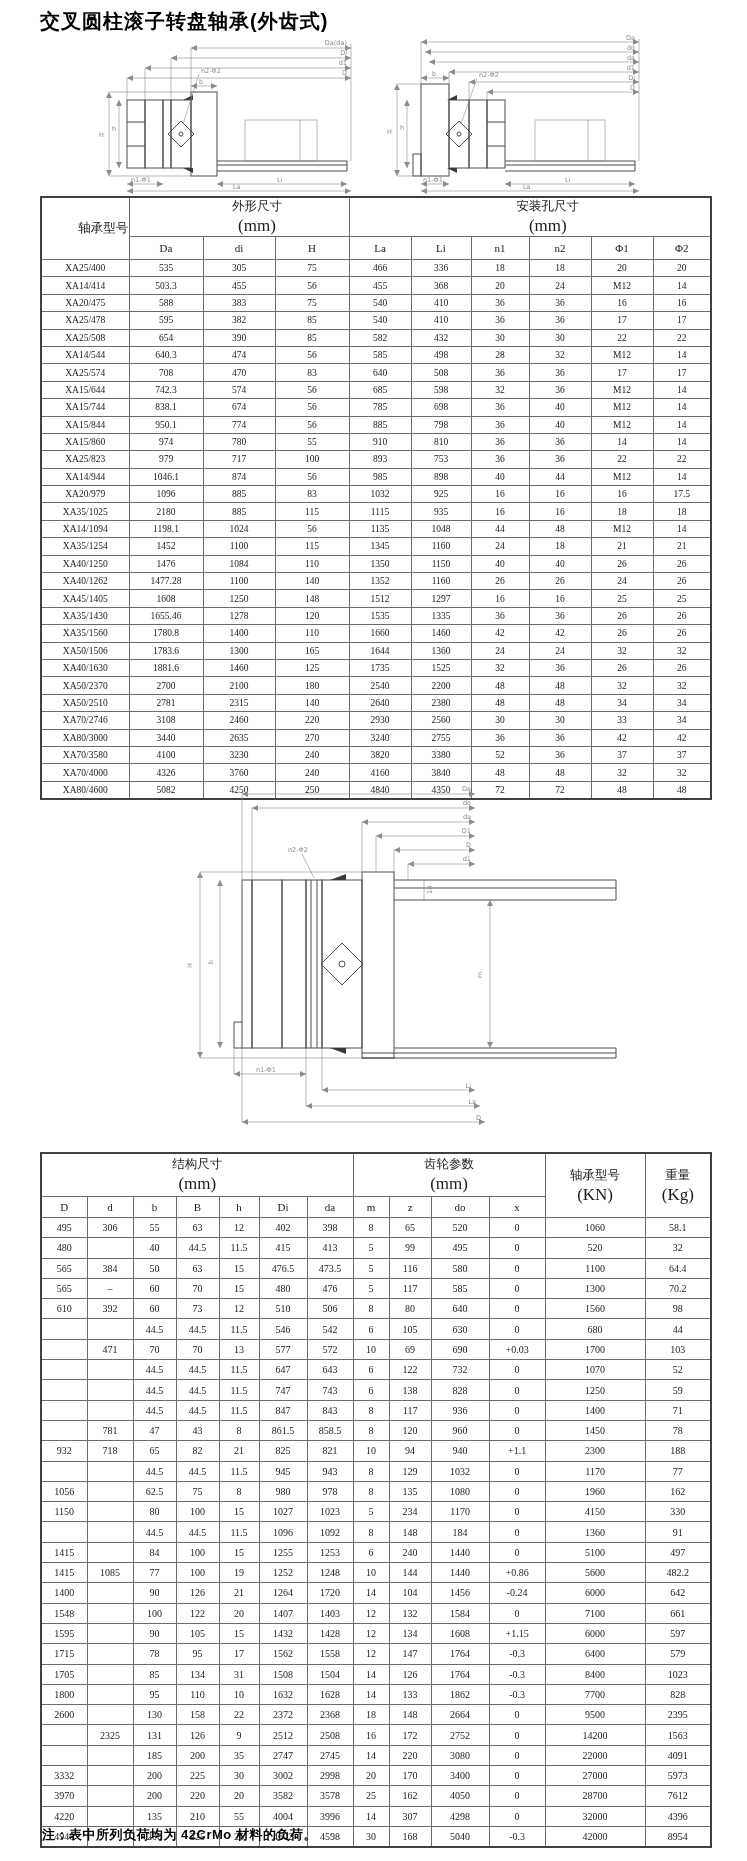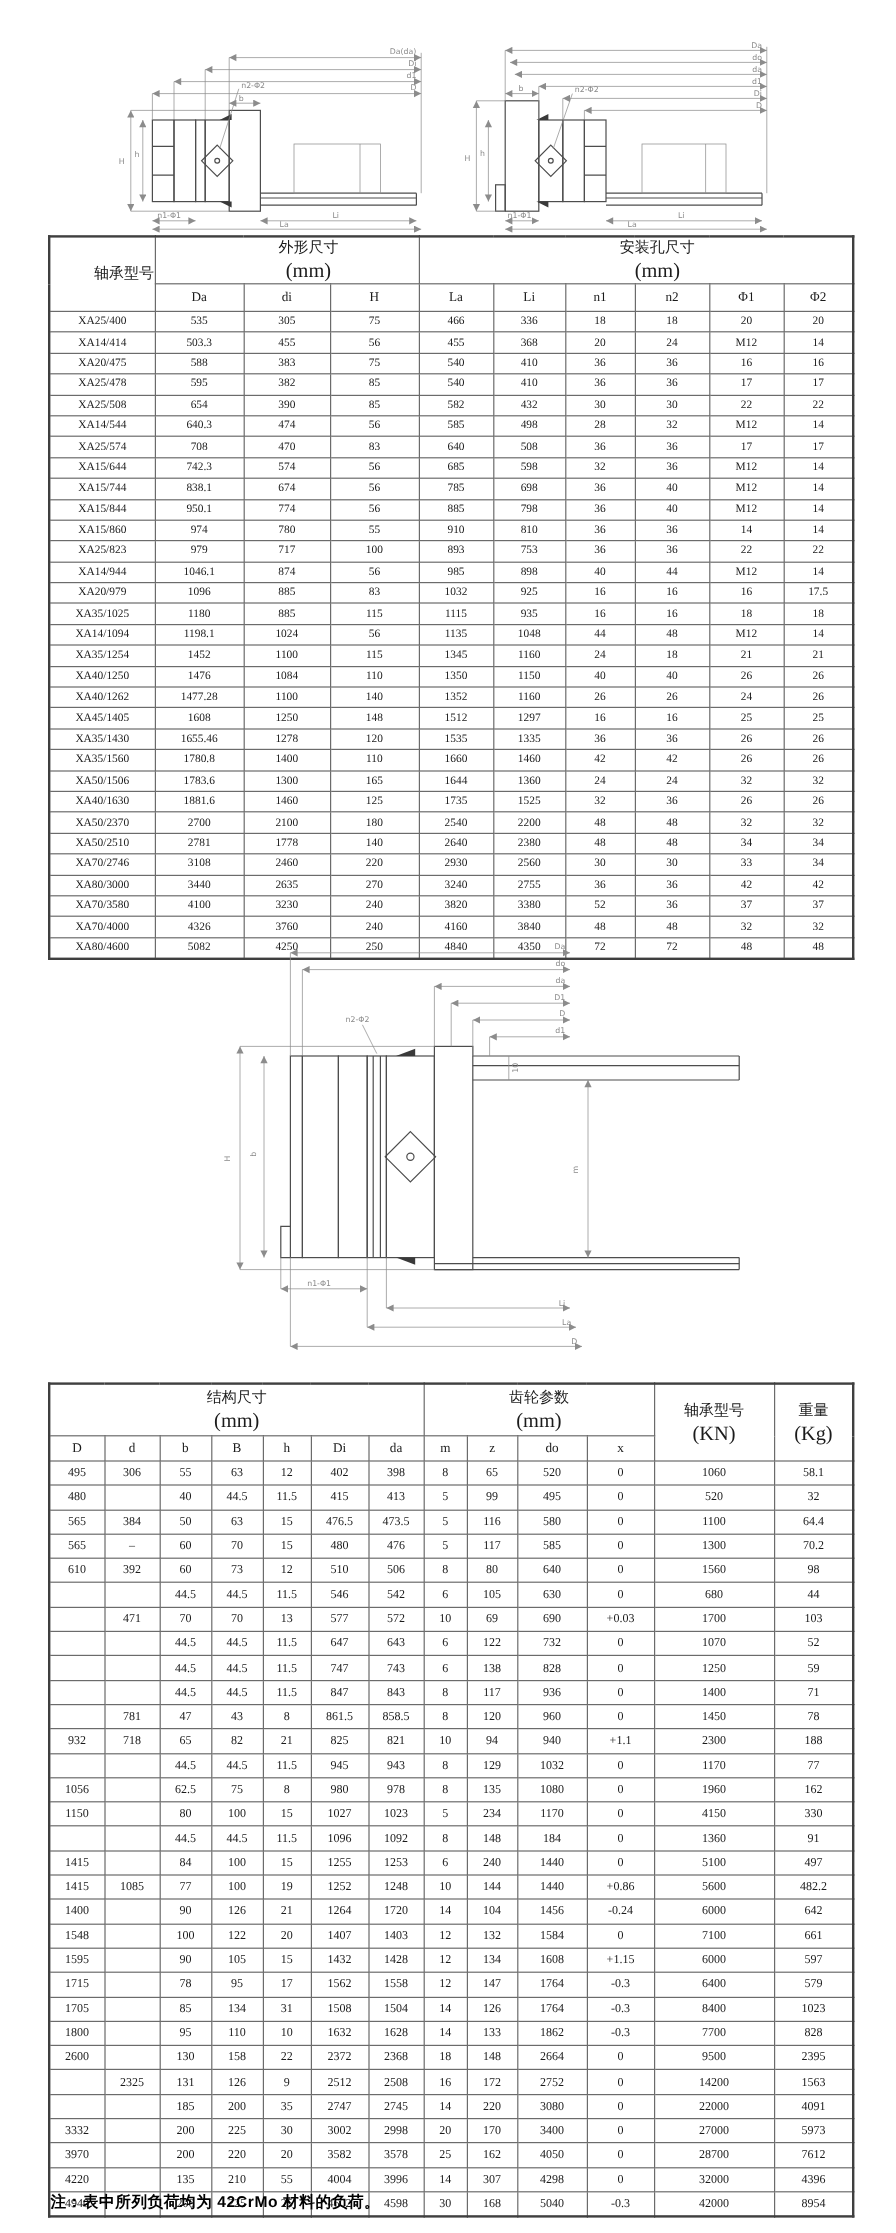--- a/index.html
+++ b/index.html
@@ -26,20 +26,21 @@
   #table2 th.colh{height:20px;font-size:11px;}
   .unit{display:block;font-size:17px;margin-top:1px;}
   .note{position:absolute;left:42px;top:1826px;font-size:13px;font-weight:700;color:#000;
         font-family:Liberation Sans, sans-serif;letter-spacing:0.5px;}
 </style>
 </head>
 <body>
 
 <div class="page">
 
+  <div class="title">交叉圆柱滚子转盘轴承(外齿式)</div>
 
   <svg class="d1" width="560" height="160" viewBox="0 0 560 160">
     <defs>
       <pattern id="hA" patternUnits="userSpaceOnUse" width="5" height="5" patternTransform="rotate(45)">
         <line x1="0" y1="0" x2="0" y2="5" stroke="#ababab" stroke-width="0.8"></line>
       </pattern>
       <pattern id="hB" patternUnits="userSpaceOnUse" width="5" height="5" patternTransform="rotate(-45)">
         <line x1="0" y1="0" x2="0" y2="5" stroke="#ababab" stroke-width="0.8"></line>
       </pattern>
       <marker id="maA" markerWidth="8" markerHeight="8" refX="6" refY="3" orient="auto" markerUnits="userSpaceOnUse">
@@ -354,21 +355,21 @@
           <td>83</td>
           <td>1032</td>
           <td>925</td>
           <td>16</td>
           <td>16</td>
           <td>16</td>
           <td>17.5</td>
         </tr>
         <tr>
           <td>XA35/1025</td>
-          <td>1180</td>
+          <td>2180</td>
           <td>885</td>
           <td>115</td>
           <td>1115</td>
           <td>935</td>
           <td>16</td>
           <td>16</td>
           <td>18</td>
           <td>18</td>
         </tr>
         <tr>
@@ -487,21 +488,21 @@
           <td>2540</td>
           <td>2200</td>
           <td>48</td>
           <td>48</td>
           <td>32</td>
           <td>32</td>
         </tr>
         <tr>
           <td>XA50/2510</td>
           <td>2781</td>
-          <td>1778</td>
+          <td>2315</td>
           <td>140</td>
           <td>2640</td>
           <td>2380</td>
           <td>48</td>
           <td>48</td>
           <td>34</td>
           <td>34</td>
         </tr>
         <tr>
           <td>XA70/2746</td>

